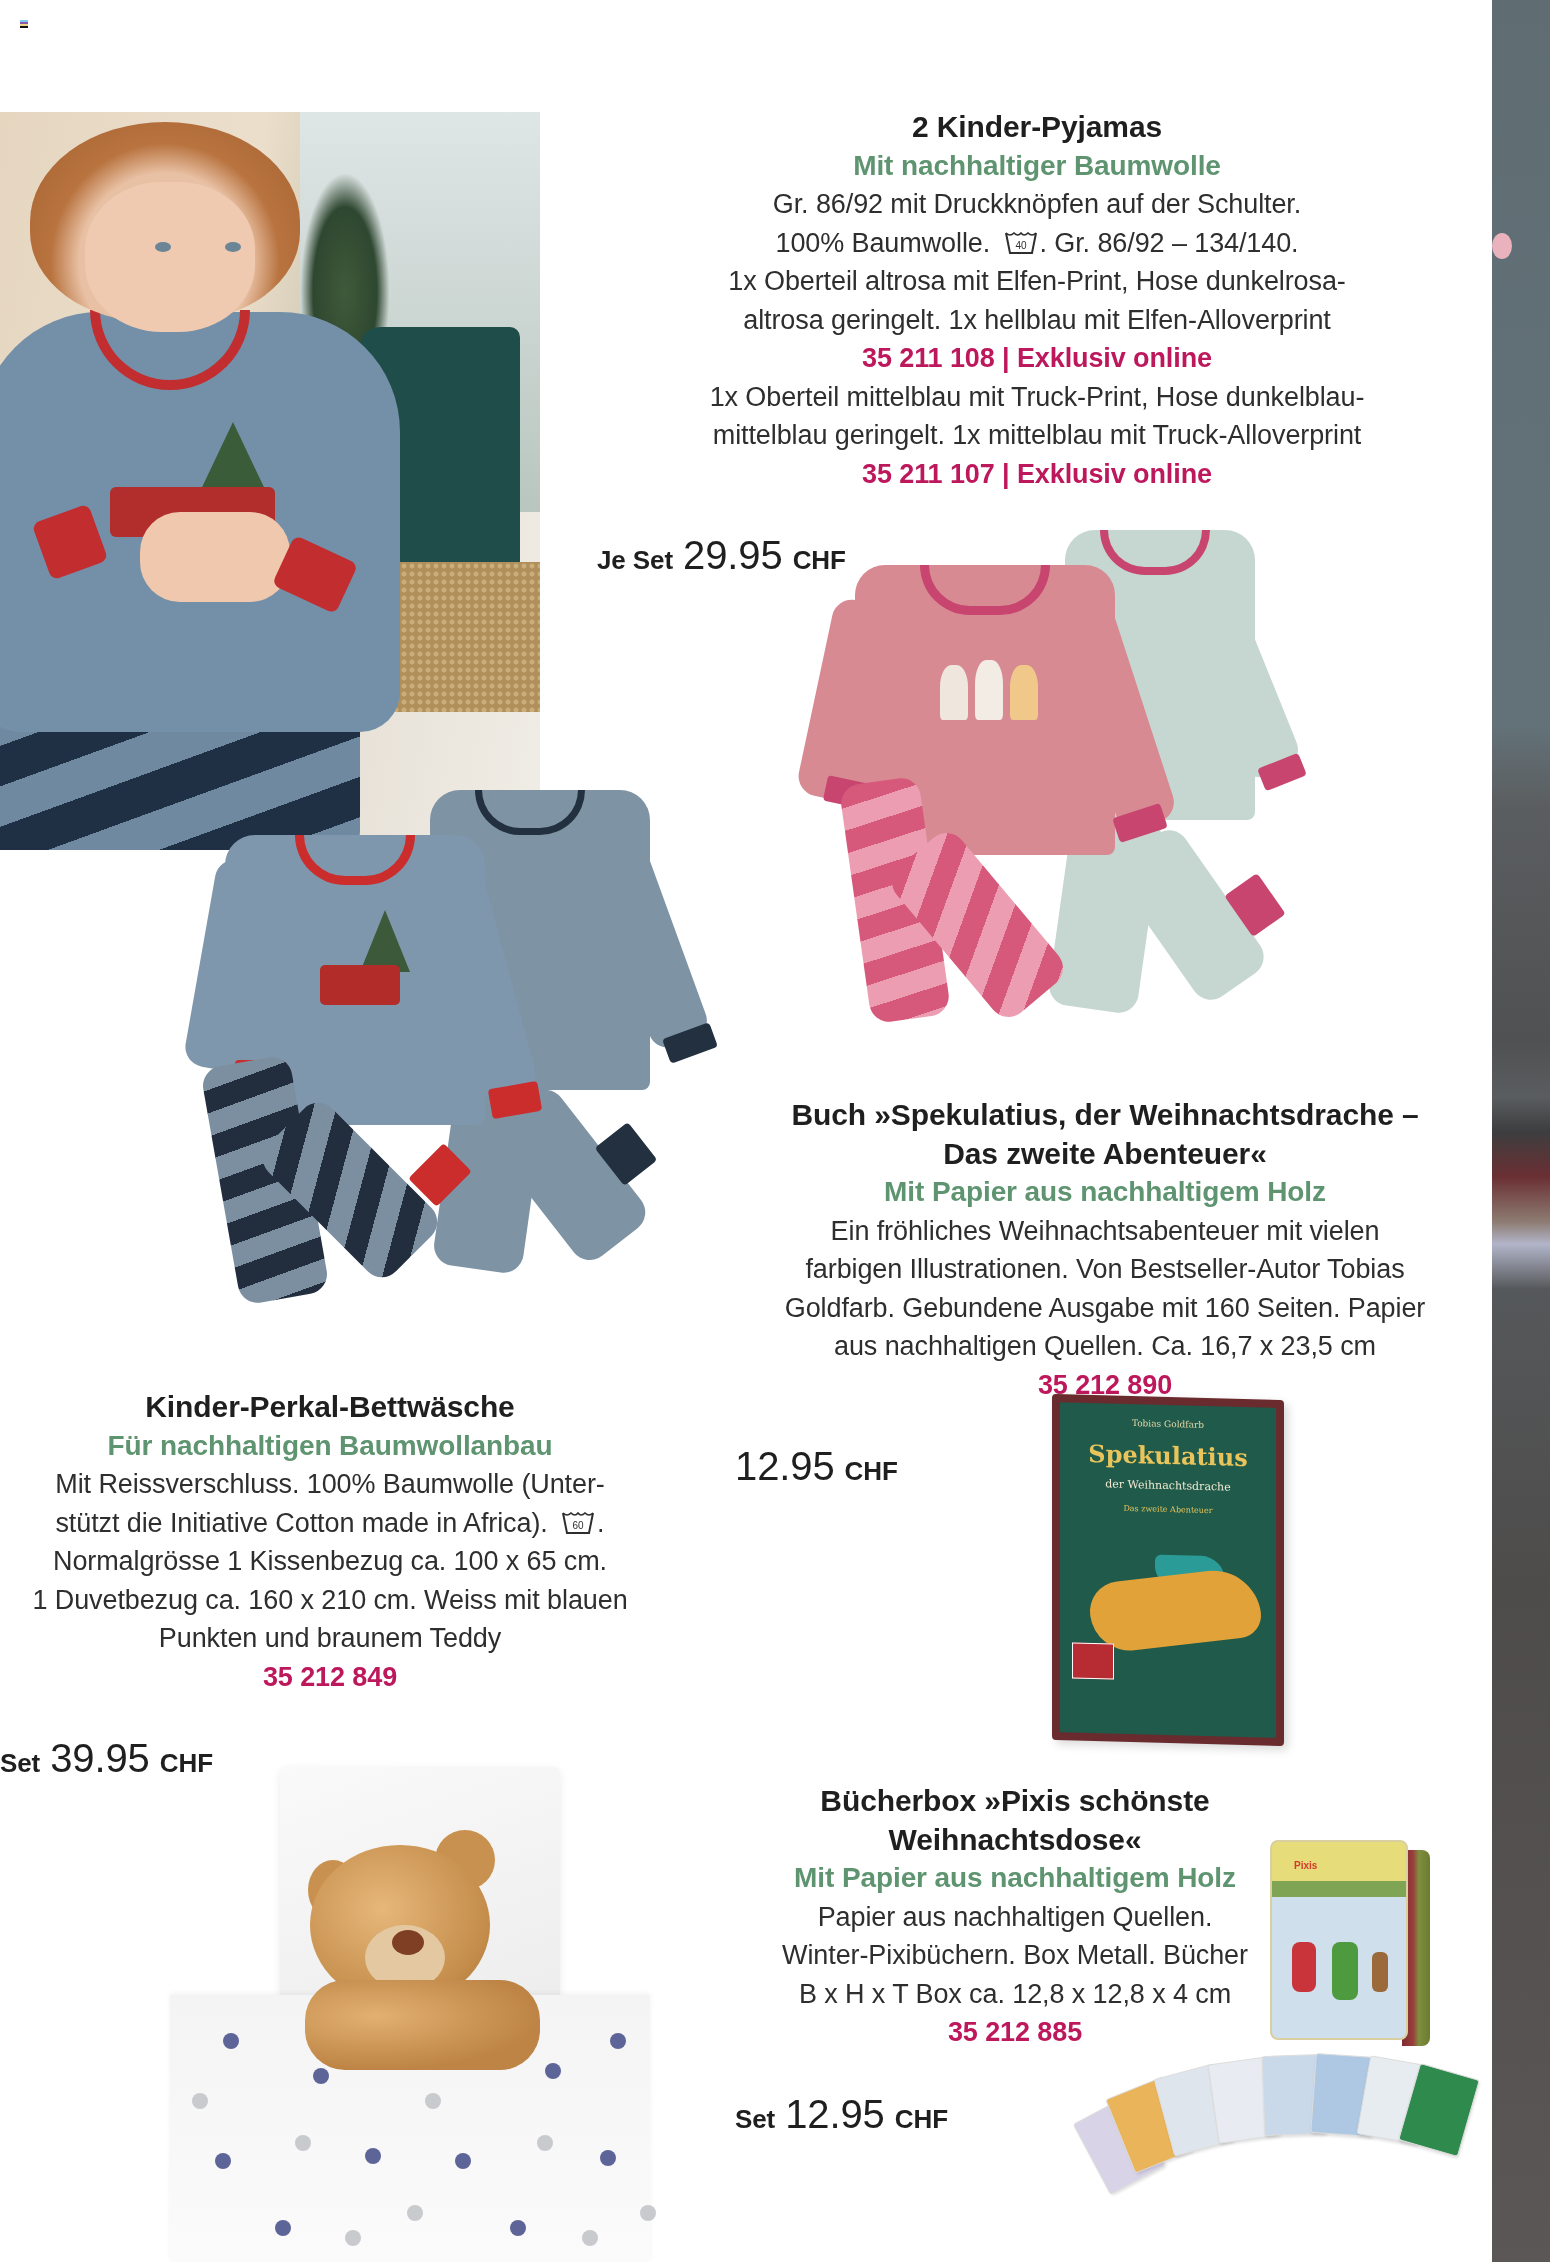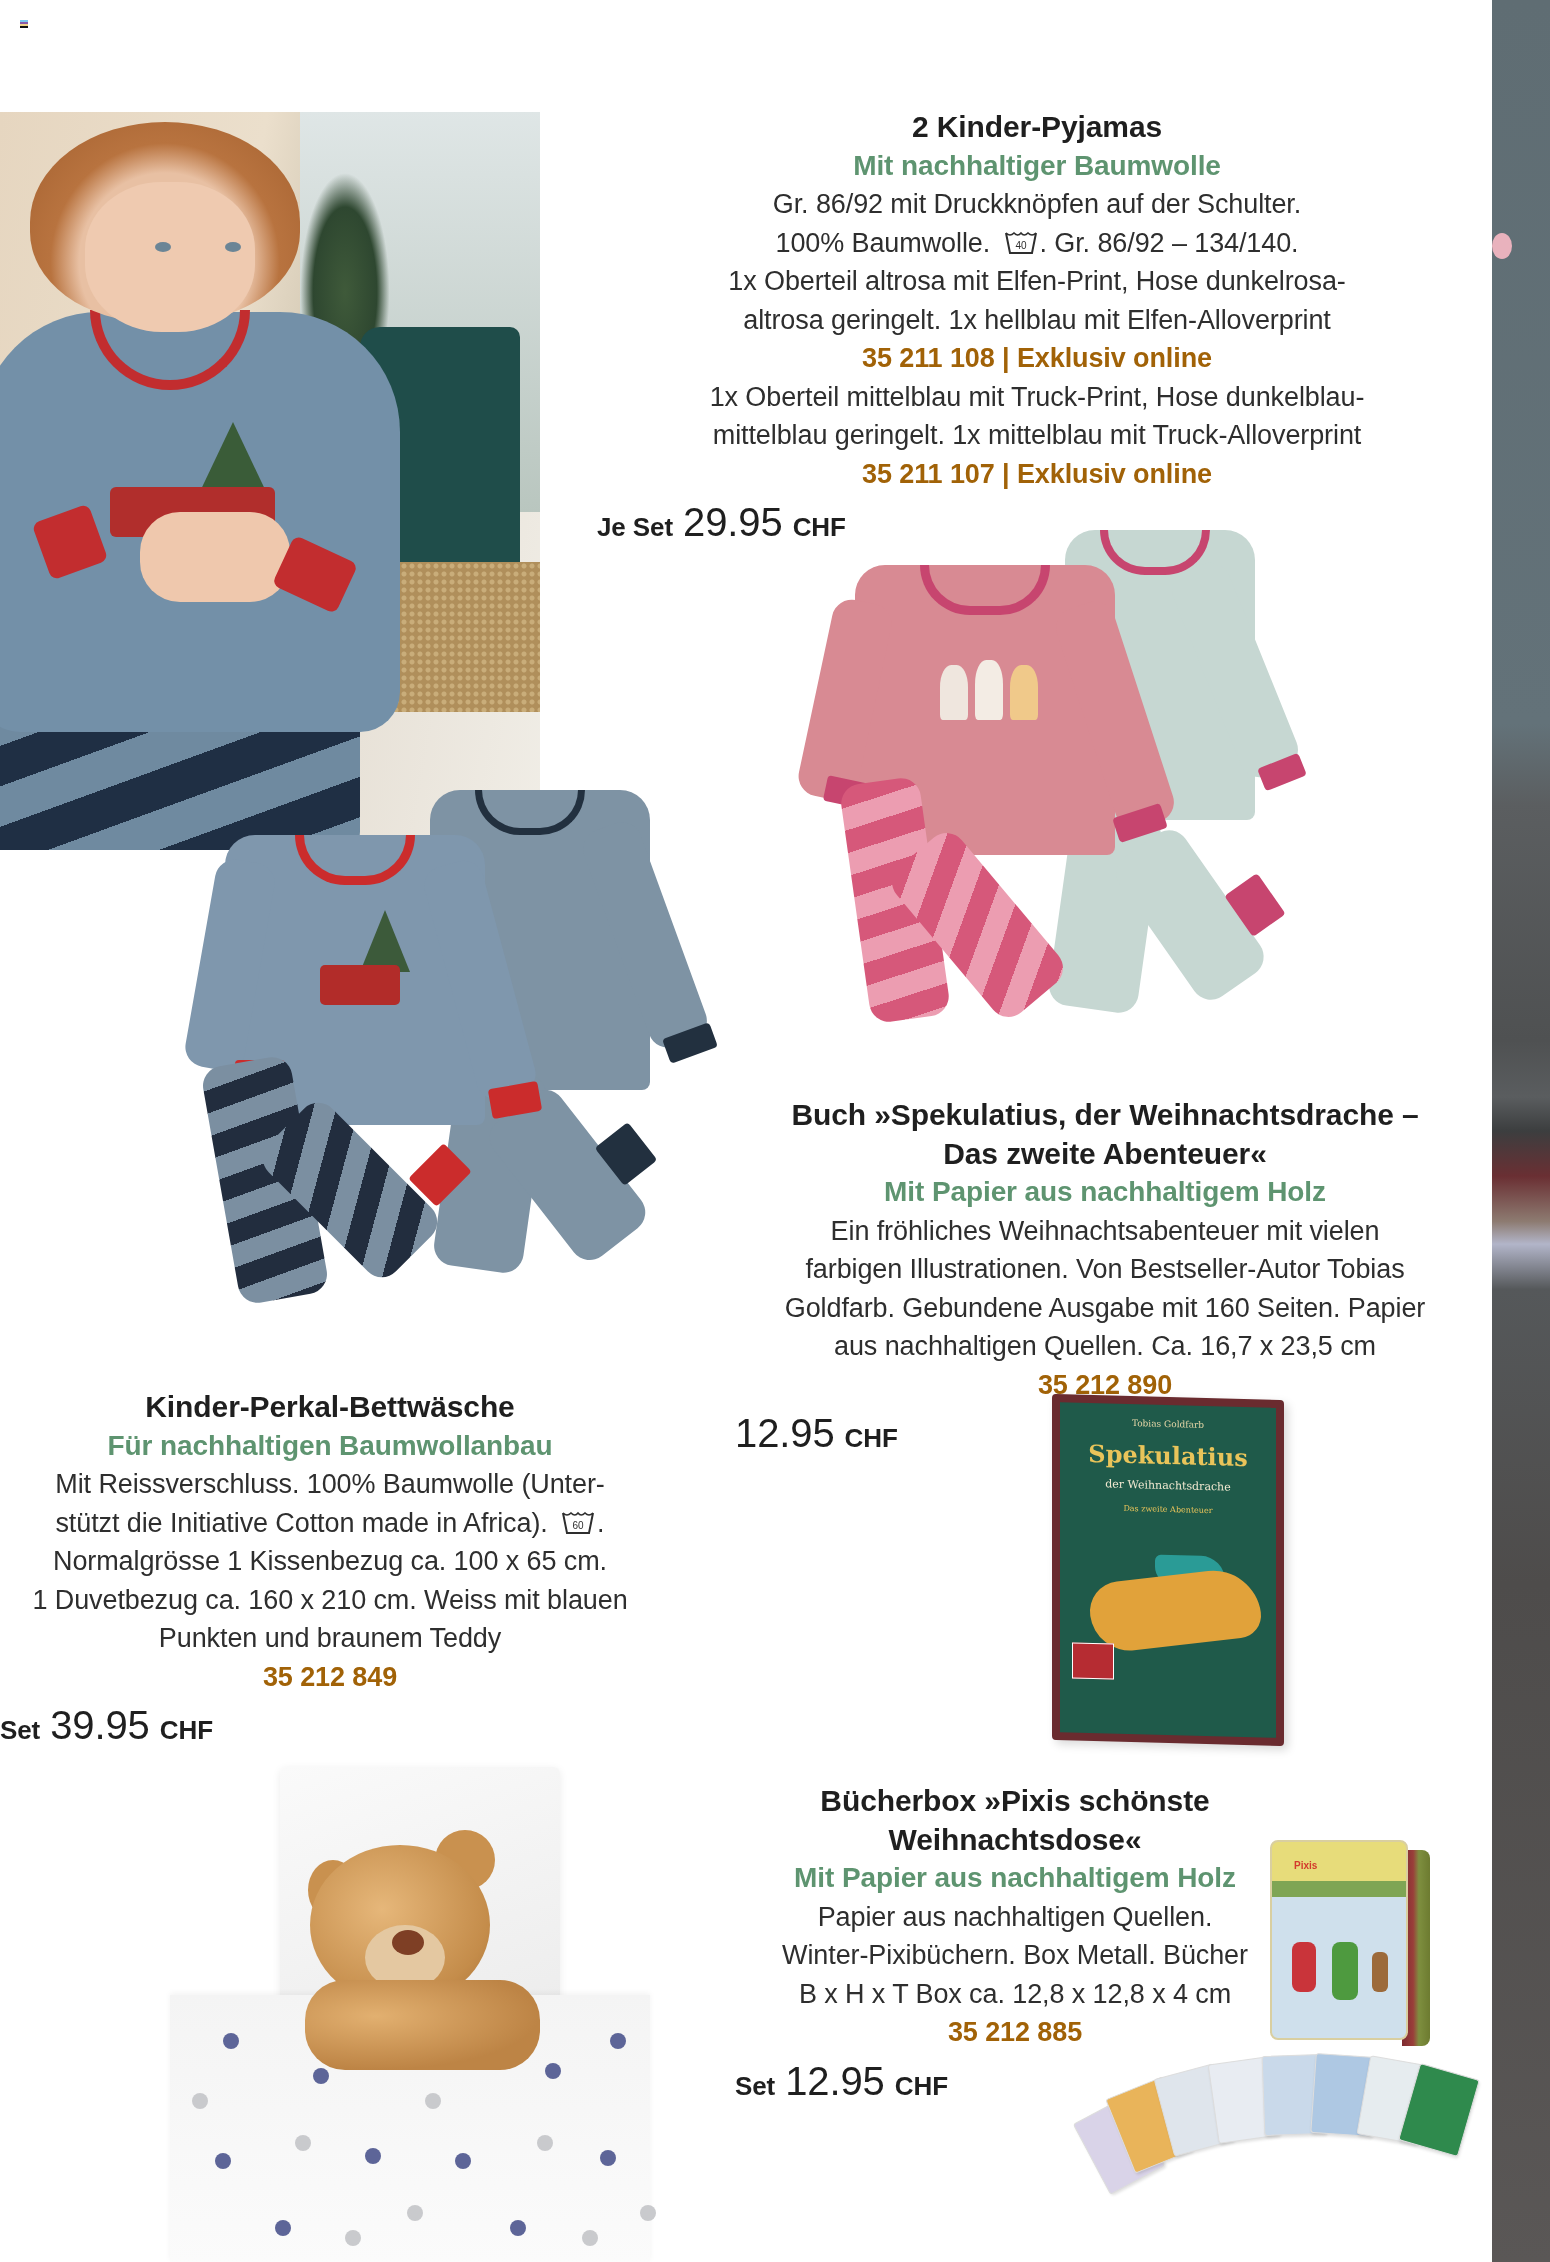--- a/index.html
+++ b/index.html
@@ -15,24 +15,24 @@
   
   .right-strip { left: 1492px; top: 0; width: 58px; height: 2262px;
     background: linear-gradient(to bottom, #5f6d73 0%, #637279 32%, #5b5e60 35.6%, #4f5152 46%, #5a5d5f 48.5%, #3c3e3f 50%, #6a2f33 52%, #8d7b71 54%, #b2b5c9 55%, #55585a 57%, #4e4c4b 70%, #5a5756 100%); }
   .right-strip .pink { position: absolute; left: 0; top: 233px; width: 20px; height: 26px; background: #e9b2bd; border-radius: 50%; }
 
   
   .product { font-size: 27px; line-height: 38.5px; letter-spacing: -0.1px; text-align: center; }
   .product .title { font-weight: bold; font-size: 30px; color: #1f1f1f; line-height: 38.5px; }
   .product .sub { font-weight: bold; font-size: 28px; color: #5e9470; line-height: 38.5px; }
   .product .line { color: #2e2e2e; white-space: nowrap; }
-  .product .sku { font-weight: bold; color: #a16207; white-space: nowrap; }
+  .product .sku { font-weight: bold; color: #be185d; white-space: nowrap; }
   .price { display: flex; align-items: baseline; gap: 10px; margin-top: 10px; color: #1f1f1f; }
   .price .pre { font-weight: bold; font-size: 26px; }
-  .price .amt { font-size: 40px; }
+  .price .amt { font-size: 40px; margin-top: 33px; }
   .price .cur { font-weight: bold; font-size: 26px; }
 
   .wash { display: inline-block; position: relative; width: 34px; height: 26px; vertical-align: -3px; margin: 0 2px 0 6px; }
   .wash svg { width: 34px; height: 26px; }
 
   
   .photo-boy { left: 0; top: 112px; width: 540px; height: 738px; overflow: hidden;
     background: linear-gradient(100deg, #e6d6c0 0%, #ebdfcc 40%, #d2c8b3 55%, #e8e2d8 70%, #f0ede6 100%); }
   .photo-boy .window { position: absolute; left: 300px; top: 0; width: 240px; height: 400px; background: linear-gradient(to bottom, #dfe6e6, #b9c6bf); }
   .photo-boy .tree { position: absolute; left: 300px; top: 60px; width: 90px; height: 200px; background: radial-gradient(ellipse at 50% 60%, #3f5a3a 0%, #2e4730 50%, transparent 70%); }

